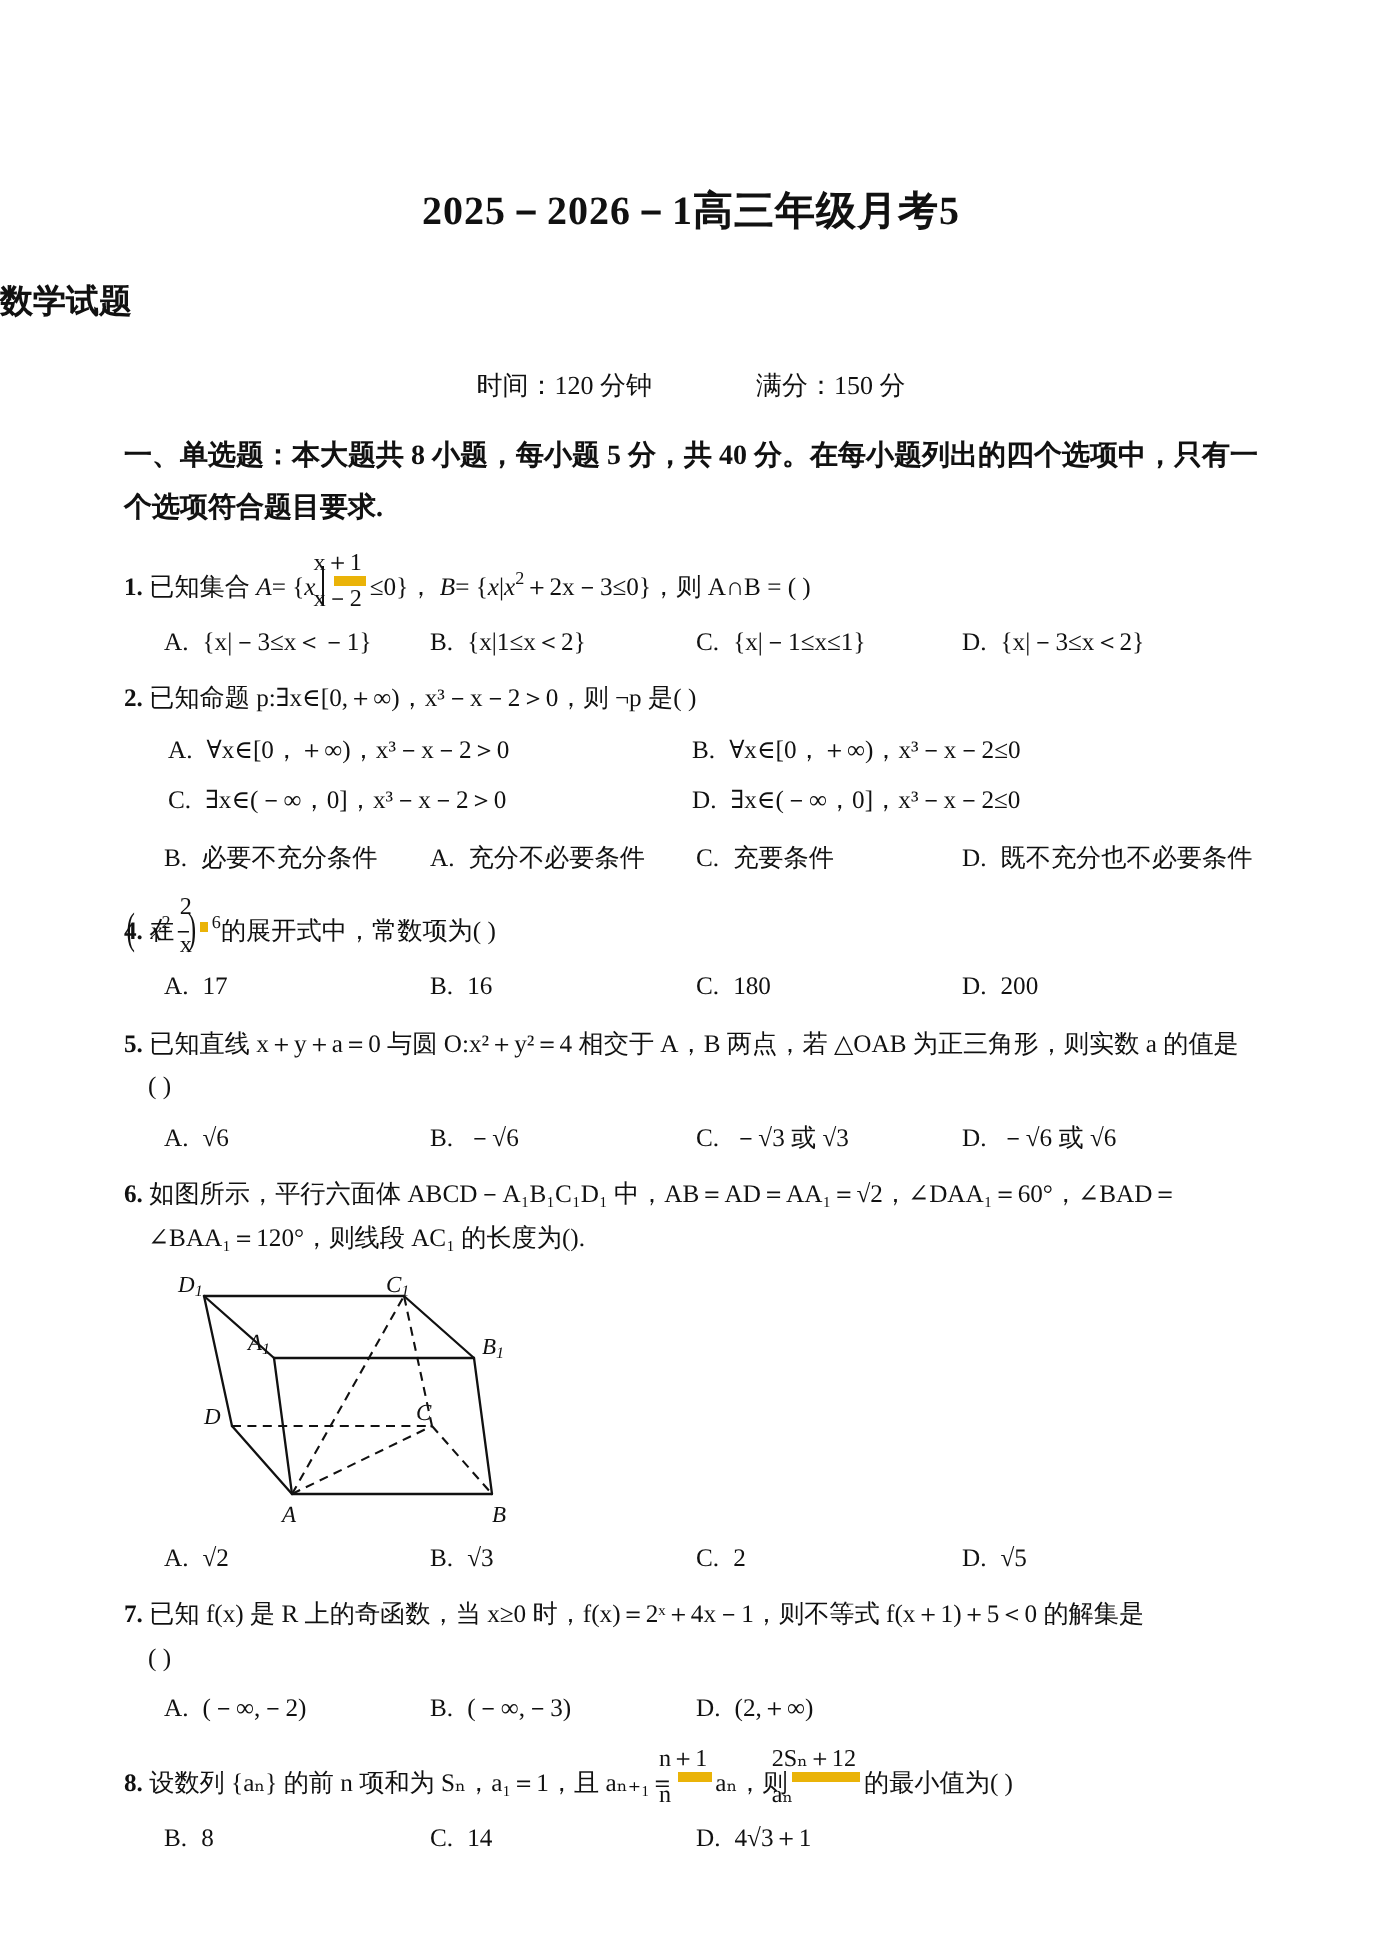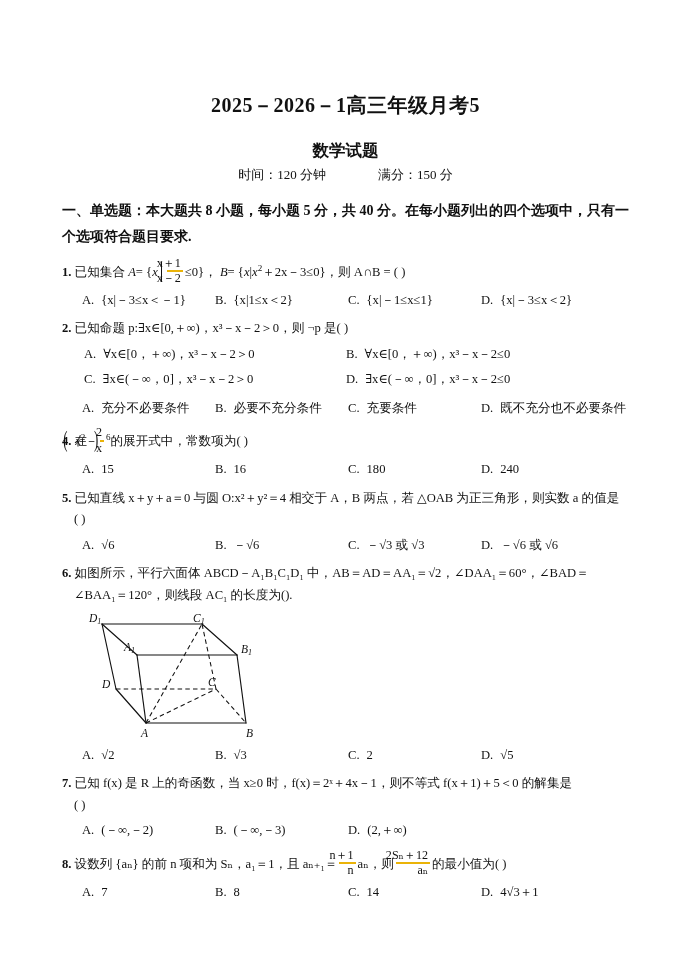--- a/index.html
+++ b/index.html
@@ -26,29 +26,29 @@
   
   .doc-title {
     text-align: center;
     font-size: 20px;
     font-weight: bold;
     letter-spacing: 0.5px;
     margin: 76px 0 0 0;
     font-family: "Liberation Serif", "DejaVu Serif", serif;
   }
   .doc-subtitle {
-    text-align: center;
+    text-align: left;
     font-size: 16.5px;
     font-weight: bold;
     margin: 21px 0 0 0;
   }
   .meta-line {
     text-align: center;
     font-size: 13px;
-    margin: 4px 0 0 0;
+    margin: 22px 0 0 0;
   }
   .meta-line .gap { display: inline-block; width: 52px; }
 
   
   .content {
     margin: 14px 62px 0 62px;
     font-size: 12.6px;
     line-height: 1.62;
   }
   .section-head {
@@ -89,27 +89,27 @@
     white-space: nowrap;
   }
   .opt .lbl { margin-right: 7px; }
   .opt.last { width: auto; }
 
   
   i.v { font-style: italic; font-family: "Liberation Serif", serif; }
   .frac {
     display: inline-block;
     vertical-align: -0.52em;
-    text-align: right;
+    text-align: left;
     line-height: 1.12;
     font-size: 0.96em;
     margin: 0 2px;
   }
   .frac > .num { display: block; padding: 0 2px; }
-  .frac > .den { display: block; border-top: 2px solid #eab308; padding: 0 2px; }
+  .frac > .den { display: block; border-top: 5px solid #eab308; padding: 0 2px; }
   .sup { font-size: 0.72em; vertical-align: super; }
   .bigparen {
     display: inline-block;
     position: relative;
     font-size: 1em;
   }
   .pl, .pr {
     display: inline-block;
     transform: scaleY(1.75);
     transform-origin: center;
@@ -179,37 +179,37 @@
         <div class="opt last"><span class="lbl">B.</span><span>∀x∈[0，＋∞)，x³－x－2≤0</span></div>
       </div>
       <div class="opts half">
         <div class="opt"><span class="lbl">C.</span><span>∃x∈(－∞，0]，x³－x－2＞0</span></div>
         <div class="opt last"><span class="lbl">D.</span><span>∃x∈(－∞，0]，x³－x－2≤0</span></div>
       </div>
     </div>
 
     <div class="q">
       <div class="opts">
+        <div class="opt"><span class="lbl">B.</span><span>必要不充分条件</span></div>
         <div class="opt"><span class="lbl">A.</span><span>充分不必要条件</span></div>
-        <div class="opt"><span class="lbl">B.</span><span>必要不充分条件</span></div>
         <div class="opt"><span class="lbl">C.</span><span>充要条件</span></div>
         <div class="opt last"><span class="lbl">D.</span><span>既不充分也不必要条件</span></div>
       </div>
     </div>
 
     <div class="q">
       <div class="q-stem">
         <span class="qnum">4.</span>
         <span>在</span><span class="bigparen"><span class="pl">(</span><i class="v">x</i><span class="sup">2</span><span>－</span><span class="frac"><span class="num">2</span><span class="den">x</span></span><span class="pr">)</span><span class="sup">6</span></span><span>的展开式中，常数项为(        )</span>
       </div>
       <div class="opts">
-        <div class="opt"><span class="lbl">A.</span><span>15</span></div>
+        <div class="opt"><span class="lbl">A.</span><span>17</span></div>
         <div class="opt"><span class="lbl">B.</span><span>16</span></div>
         <div class="opt"><span class="lbl">C.</span><span>180</span></div>
-        <div class="opt last"><span class="lbl">D.</span><span>240</span></div>
+        <div class="opt last"><span class="lbl">D.</span><span>200</span></div>
       </div>
     </div>
 
     <div class="q">
       <div class="q-stem">
         <span class="qnum">5.</span>
         <span>已知直线 x＋y＋a＝0 与圆 O:x²＋y²＝4 相交于 A，B 两点，若 △OAB 为正三角形，则实数 a 的值是</span>
       </div>
       <div class="q-cont">(        )</div>
       <div class="opts">
@@ -295,21 +295,20 @@
         <div class="opt last"><span class="lbl">D.</span><span>(2,＋∞)</span></div>
       </div>
     </div>
 
     <div class="q">
       <div class="q-stem">
         <span class="qnum">8.</span>
         <span>设数列 {aₙ} 的前 n 项和为 Sₙ，a₁＝1，且 aₙ₊₁＝</span><span class="frac"><span class="num">n＋1</span><span class="den">n</span></span><span>aₙ，则</span><span class="frac"><span class="num">2Sₙ＋12</span><span class="den">aₙ</span></span><span>的最小值为(        )</span>
       </div>
       <div class="opts">
-        <div class="opt"><span class="lbl">A.</span><span>7</span></div>
         <div class="opt"><span class="lbl">B.</span><span>8</span></div>
         <div class="opt"><span class="lbl">C.</span><span>14</span></div>
         <div class="opt last"><span class="lbl">D.</span><span>4√3＋1</span></div>
       </div>
     </div>
 
   </div>
 </div>
 
 </body></html>

